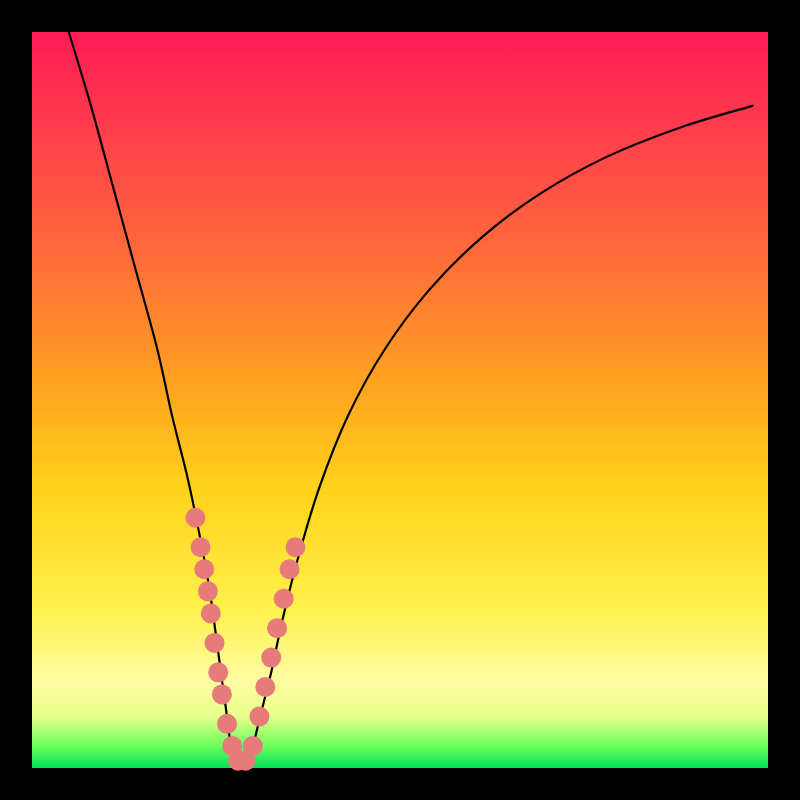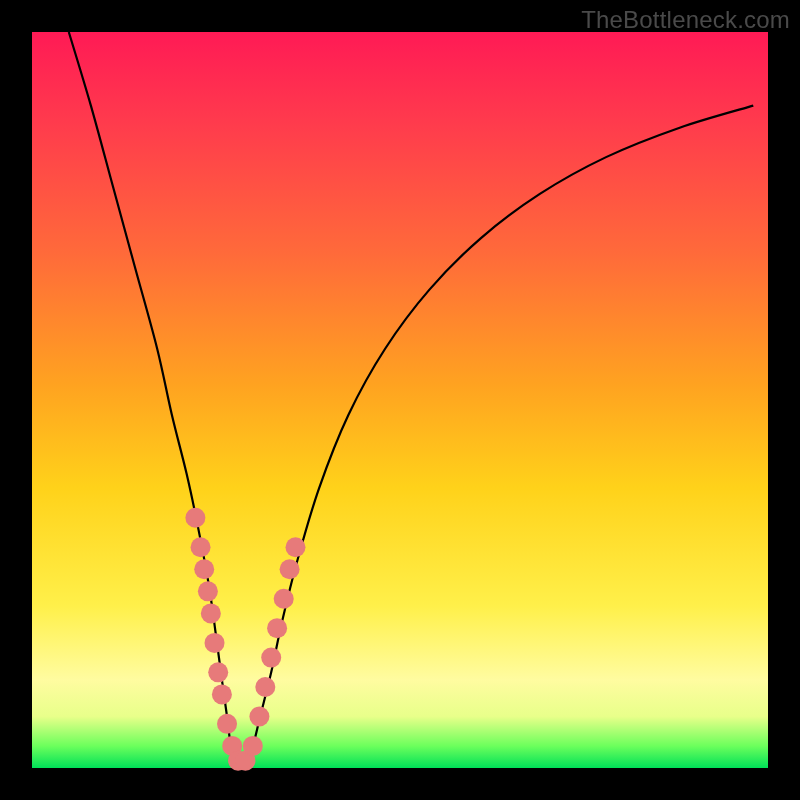--- a/index.html
+++ b/index.html
@@ -85,14 +85,13 @@
           <circle cx="227.424" cy="684.48" r="10" class="dot" fill="#e77a7a"></circle>
           <circle cx="233.312" cy="655.04" r="10" class="dot" fill="#e77a7a"></circle>
           <circle cx="239.20000000000002" cy="625.6" r="10" class="dot" fill="#e77a7a"></circle>
           <circle cx="245.08799999999997" cy="596.16" r="10" class="dot" fill="#e77a7a"></circle>
           <circle cx="251.71200000000002" cy="566.72" r="10" class="dot" fill="#e77a7a"></circle>
           <circle cx="257.59999999999997" cy="537.28" r="10" class="dot" fill="#e77a7a"></circle>
           <circle cx="263.488" cy="515.2" r="10" class="dot" fill="#e77a7a"></circle>
         </g>
     </svg>
   </div>
-  <div class="watermark">TheBottleneck.com</div>
 </div>
 
 </body></html>

